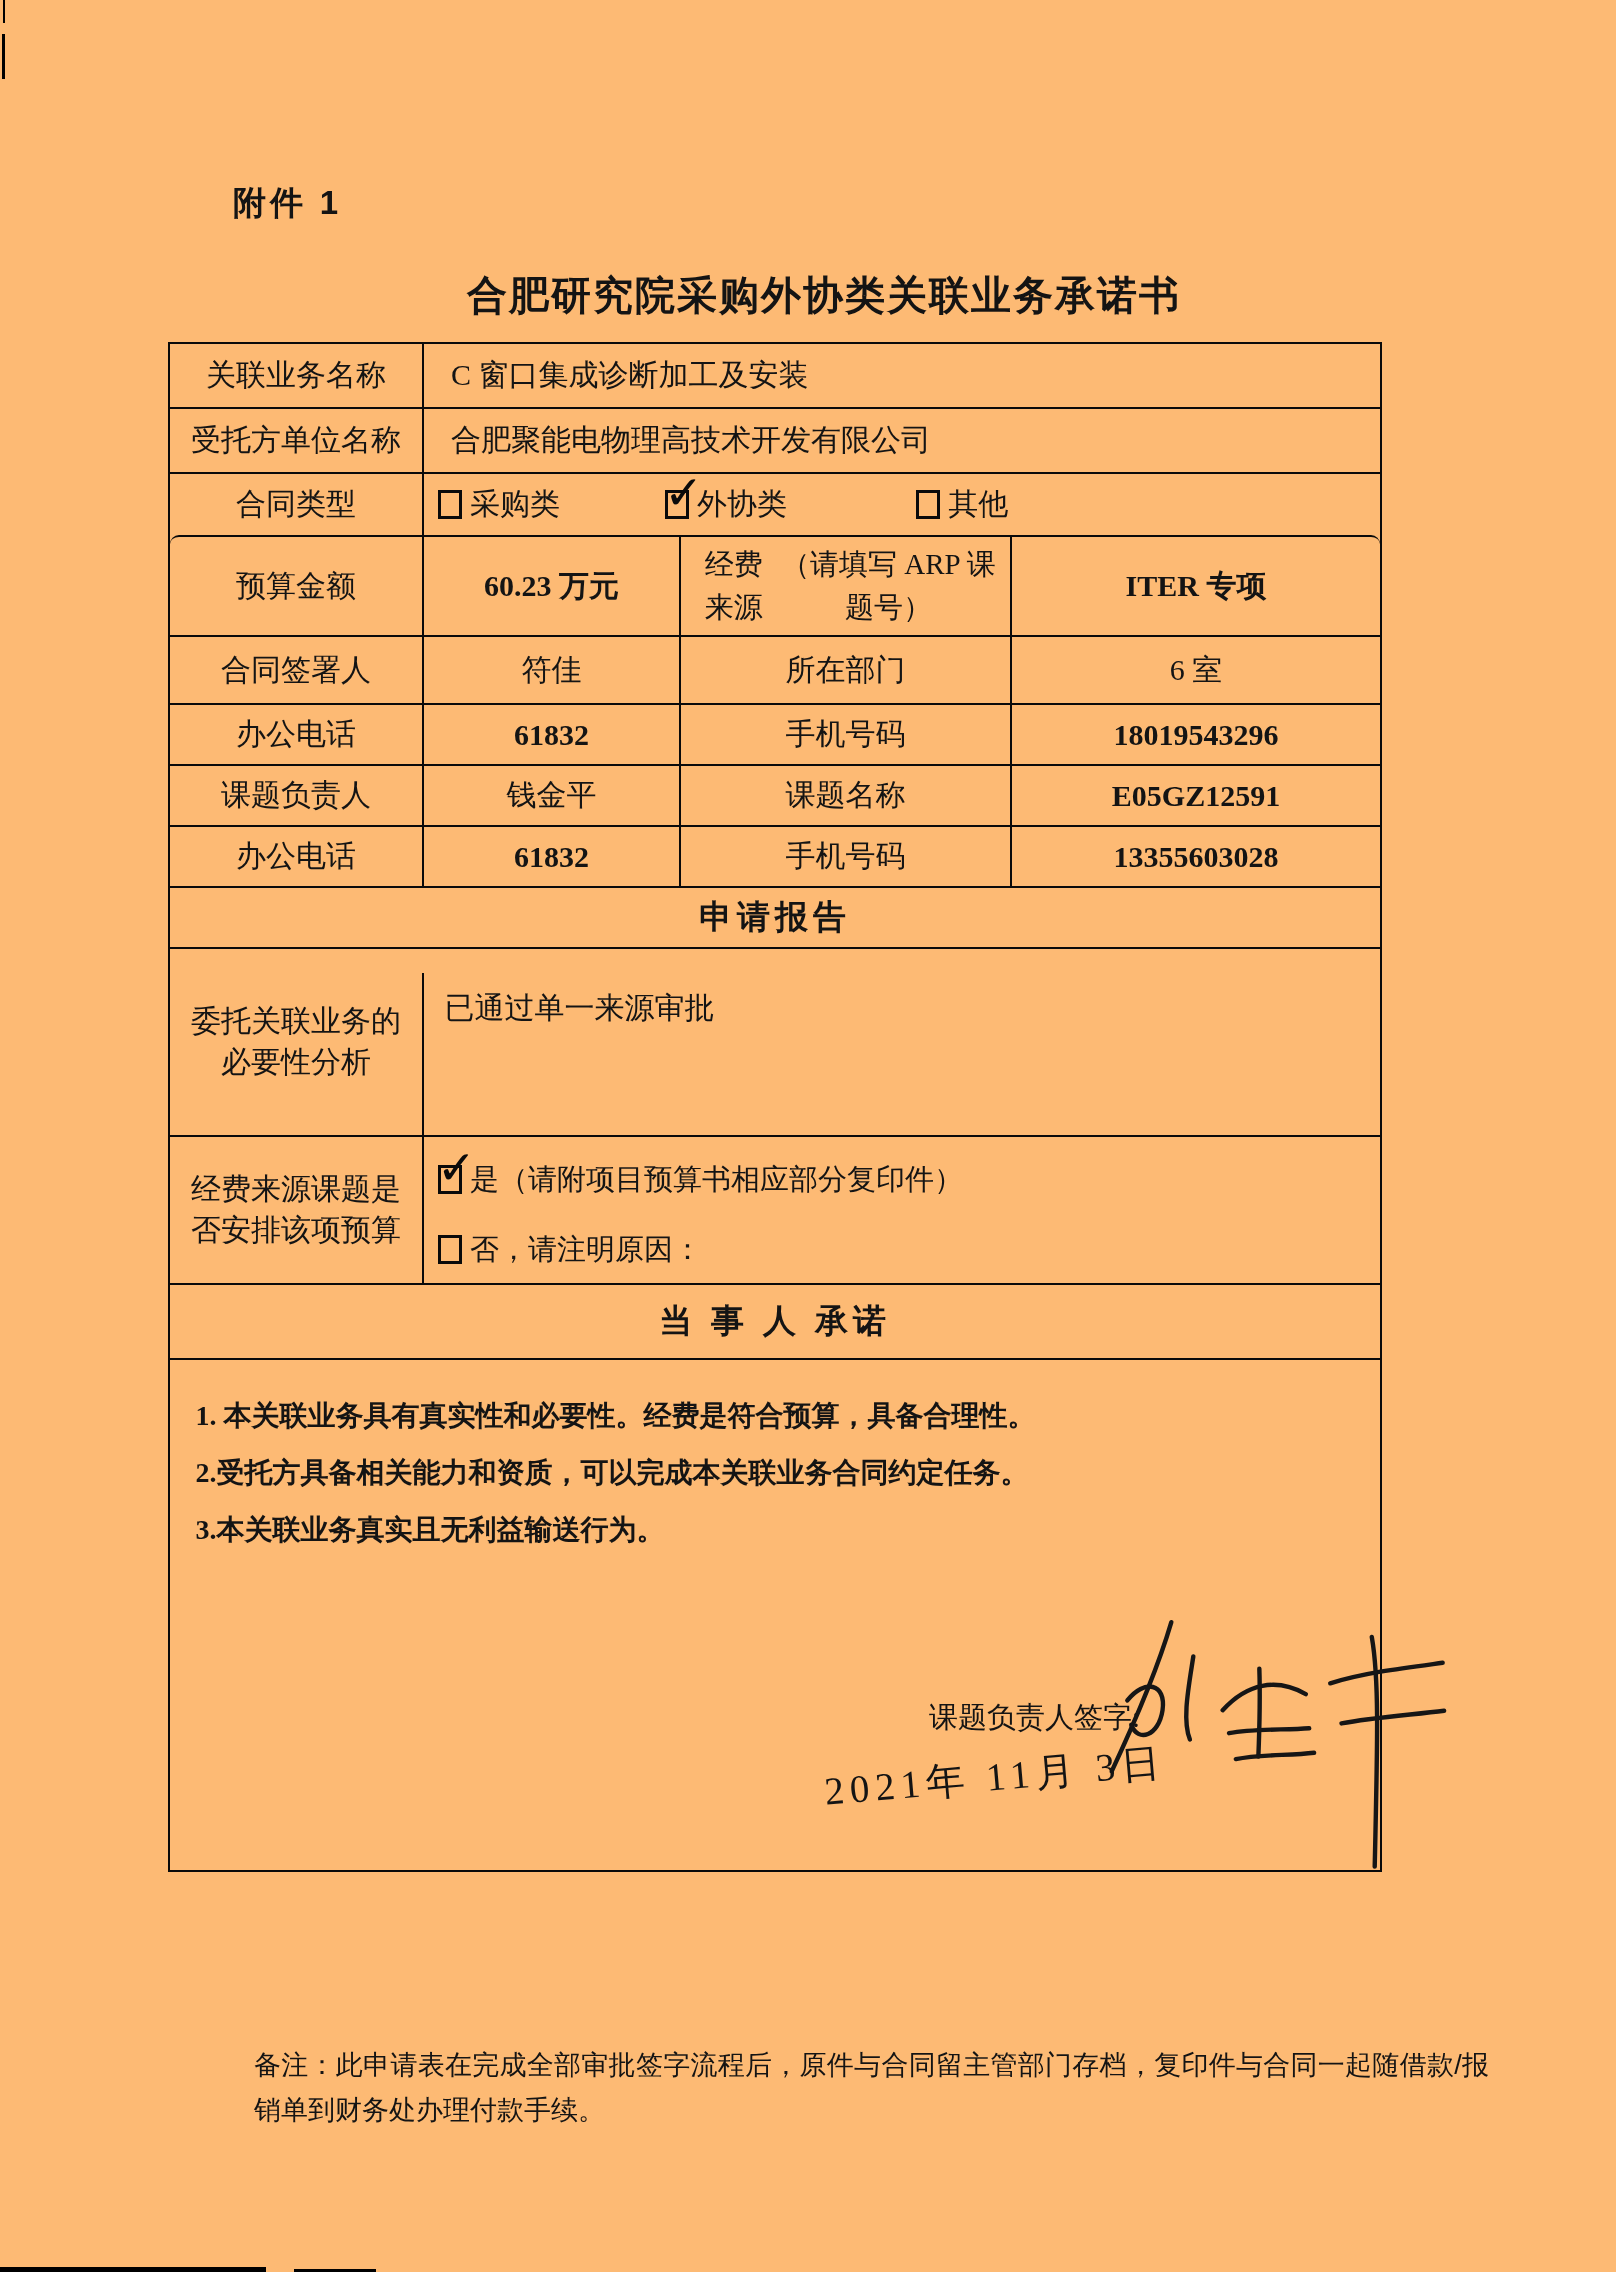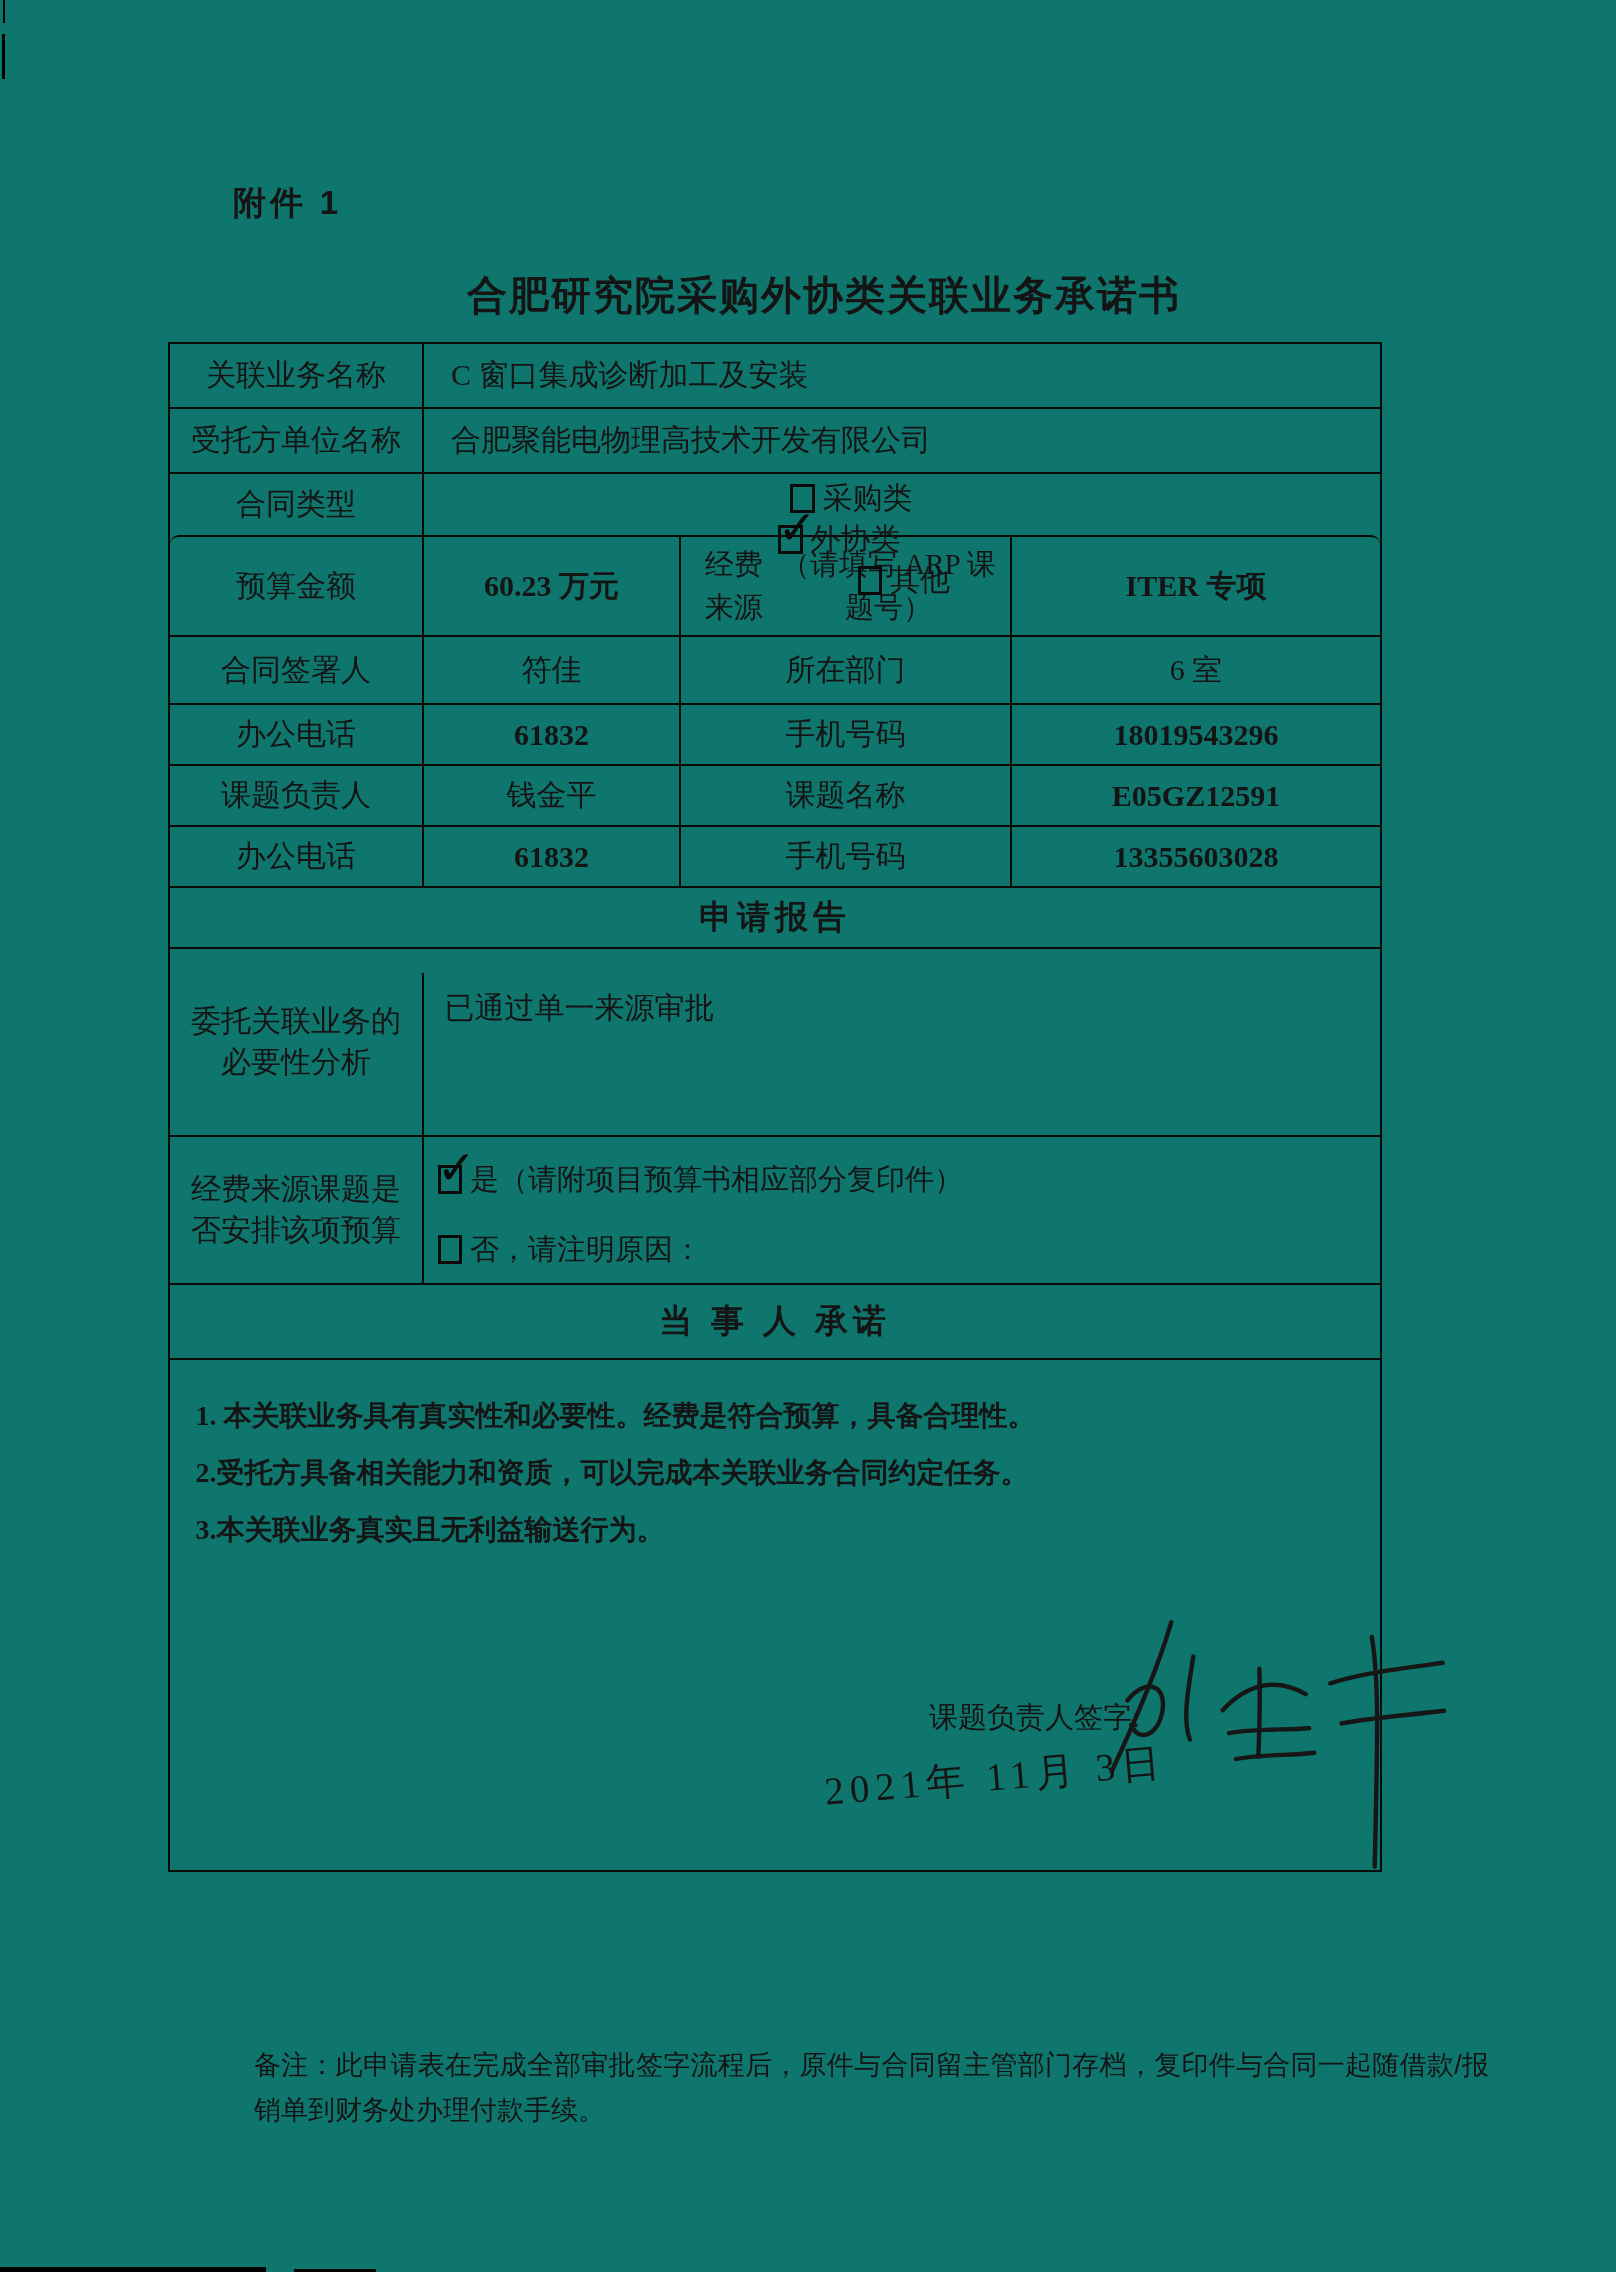--- a/index.html
+++ b/index.html
@@ -1,16 +1,16 @@
 <!DOCTYPE html>
 <html style="font-size:7.8px"><head>
 <meta charset="utf-8">
 <style>
   html,body{margin:0;padding:0;background:#e8e8e8;}
-  .page{position:relative;width:1616px;height:2273px;background:#0f766e;color:#141414;
+  .page{position:relative;width:1616px;height:2273px;background:#fdba74;color:#141414;
         font-family:"Liberation Serif","DejaVu Serif",serif;overflow:hidden;}
 
   
   .artifact{position:absolute;background:#000;}
   .art-1{left:2.9px;top:0;width:2px;height:22.5px;}
   .art-2{left:2.4px;top:34px;width:2.4px;height:45px;}
   .art-3{left:0;top:2267px;width:266px;height:5.4px;}
   .art-4{left:294px;top:2269px;width:82px;height:3.4px;}
 
   .attachment{position:absolute;left:233px;top:181px;font-size:33px;font-weight:700;
@@ -30,21 +30,21 @@
   .c3{width:331px;flex:none;}
   .rest{flex:1;}
   .vleft{justify-content:flex-start;text-align:left;padding-left:27px;}
   .num{font-weight:700;}
   .h130{height:63px;} .h125{height:61px;} .h200{height:98px;border-radius:9px;} .h135{height:66px;}
   .h120{height:59px;} .h380{height:186px;} .h300{height:146px;} .h150{height:73px;} .h1045{height:510px;}
 
   .header-cell{font-weight:700;font-size:33px;letter-spacing:4.9px;
                font-family:"Liberation Sans","DejaVu Sans",sans-serif;}
 
-  .options{justify-content:flex-start;padding-left:13.7px;flex-direction:column;}
+  .options{justify-content:flex-start;padding-left:13.7px;}
   .opt{display:inline-flex;align-items:center;white-space:nowrap;}
   .gap-a{margin-right:105px;} .gap-b{margin-right:129px;}
   .cb{position:relative;flex:none;display:inline-block;width:24.4px;height:29px;
       border:3.4px solid #0a0a0a;margin-right:7.8px;box-sizing:border-box;}
   .cb .ck{position:absolute;left:-3.9px;top:-24.4px;font-size:47px;font-weight:700;line-height:1;
           font-family:"DejaVu Sans",sans-serif;color:#0a0a0a;}
 
   .funding-label{flex-direction:row;line-height:1.5;font-size:29px;}
   .necessity-val{align-items:flex-start;justify-content:flex-start;text-align:left;
                  padding:14.6px 14.6px 0 20.5px;margin-top:24px;}

